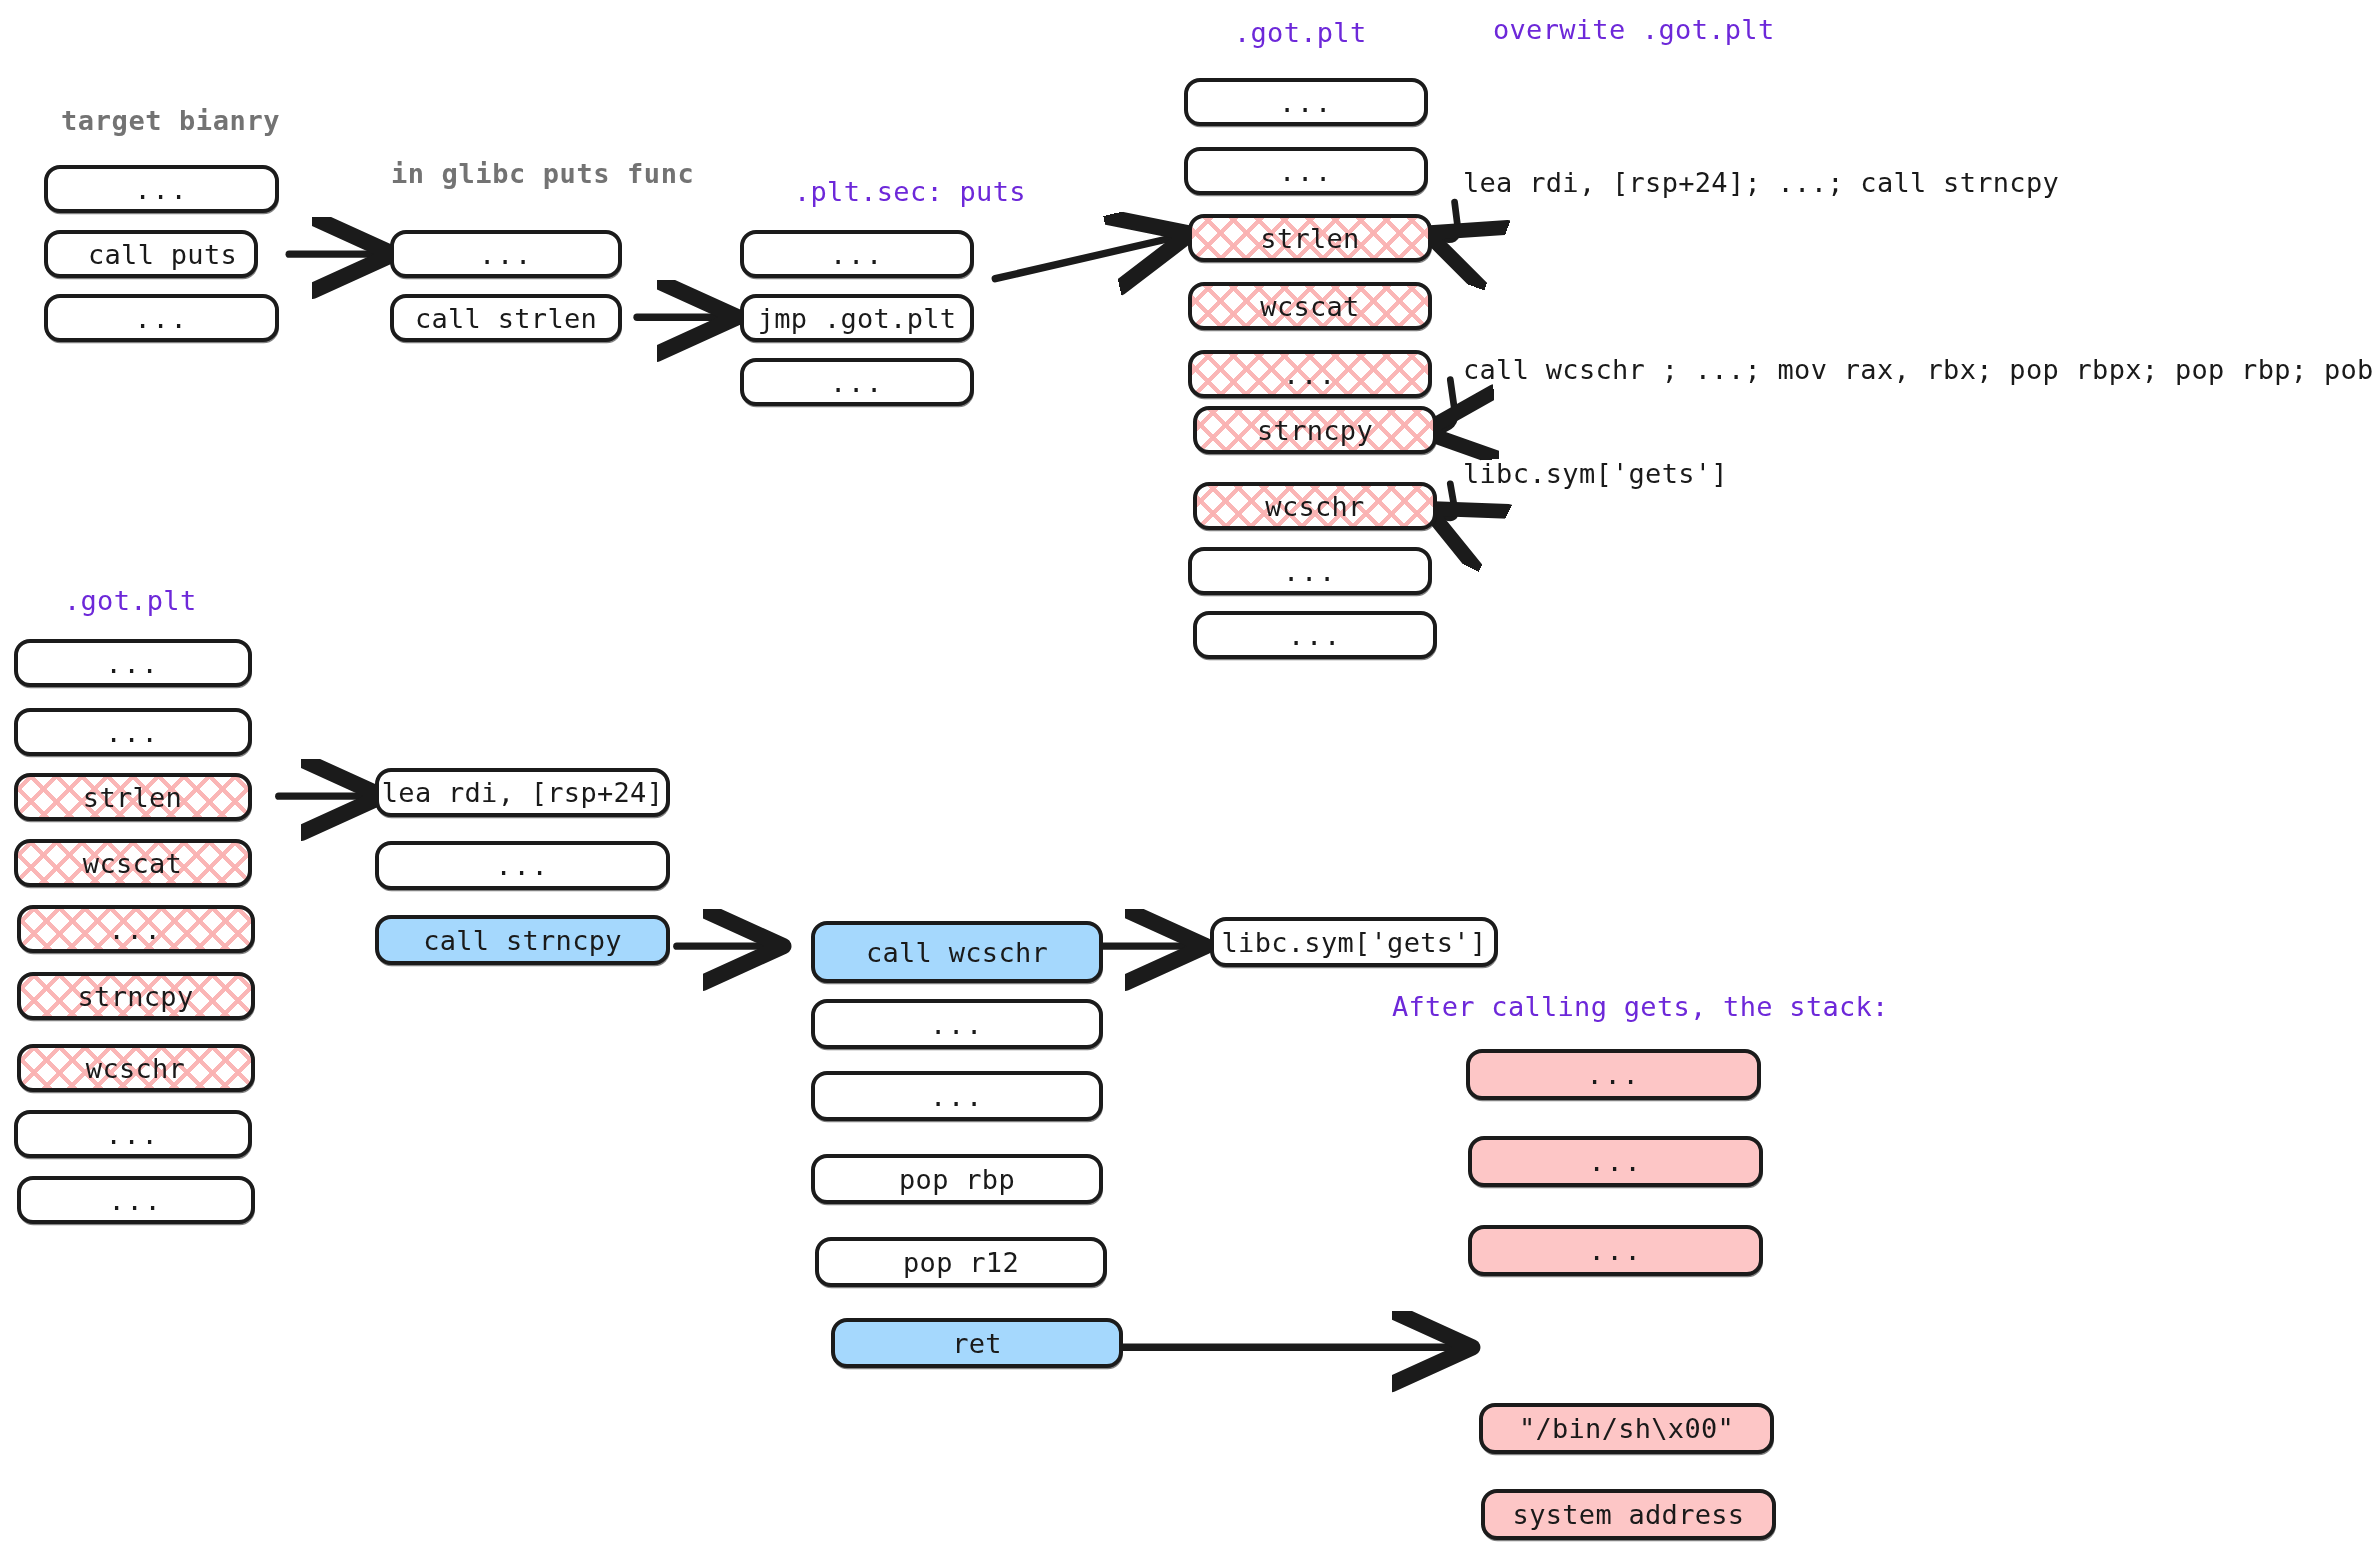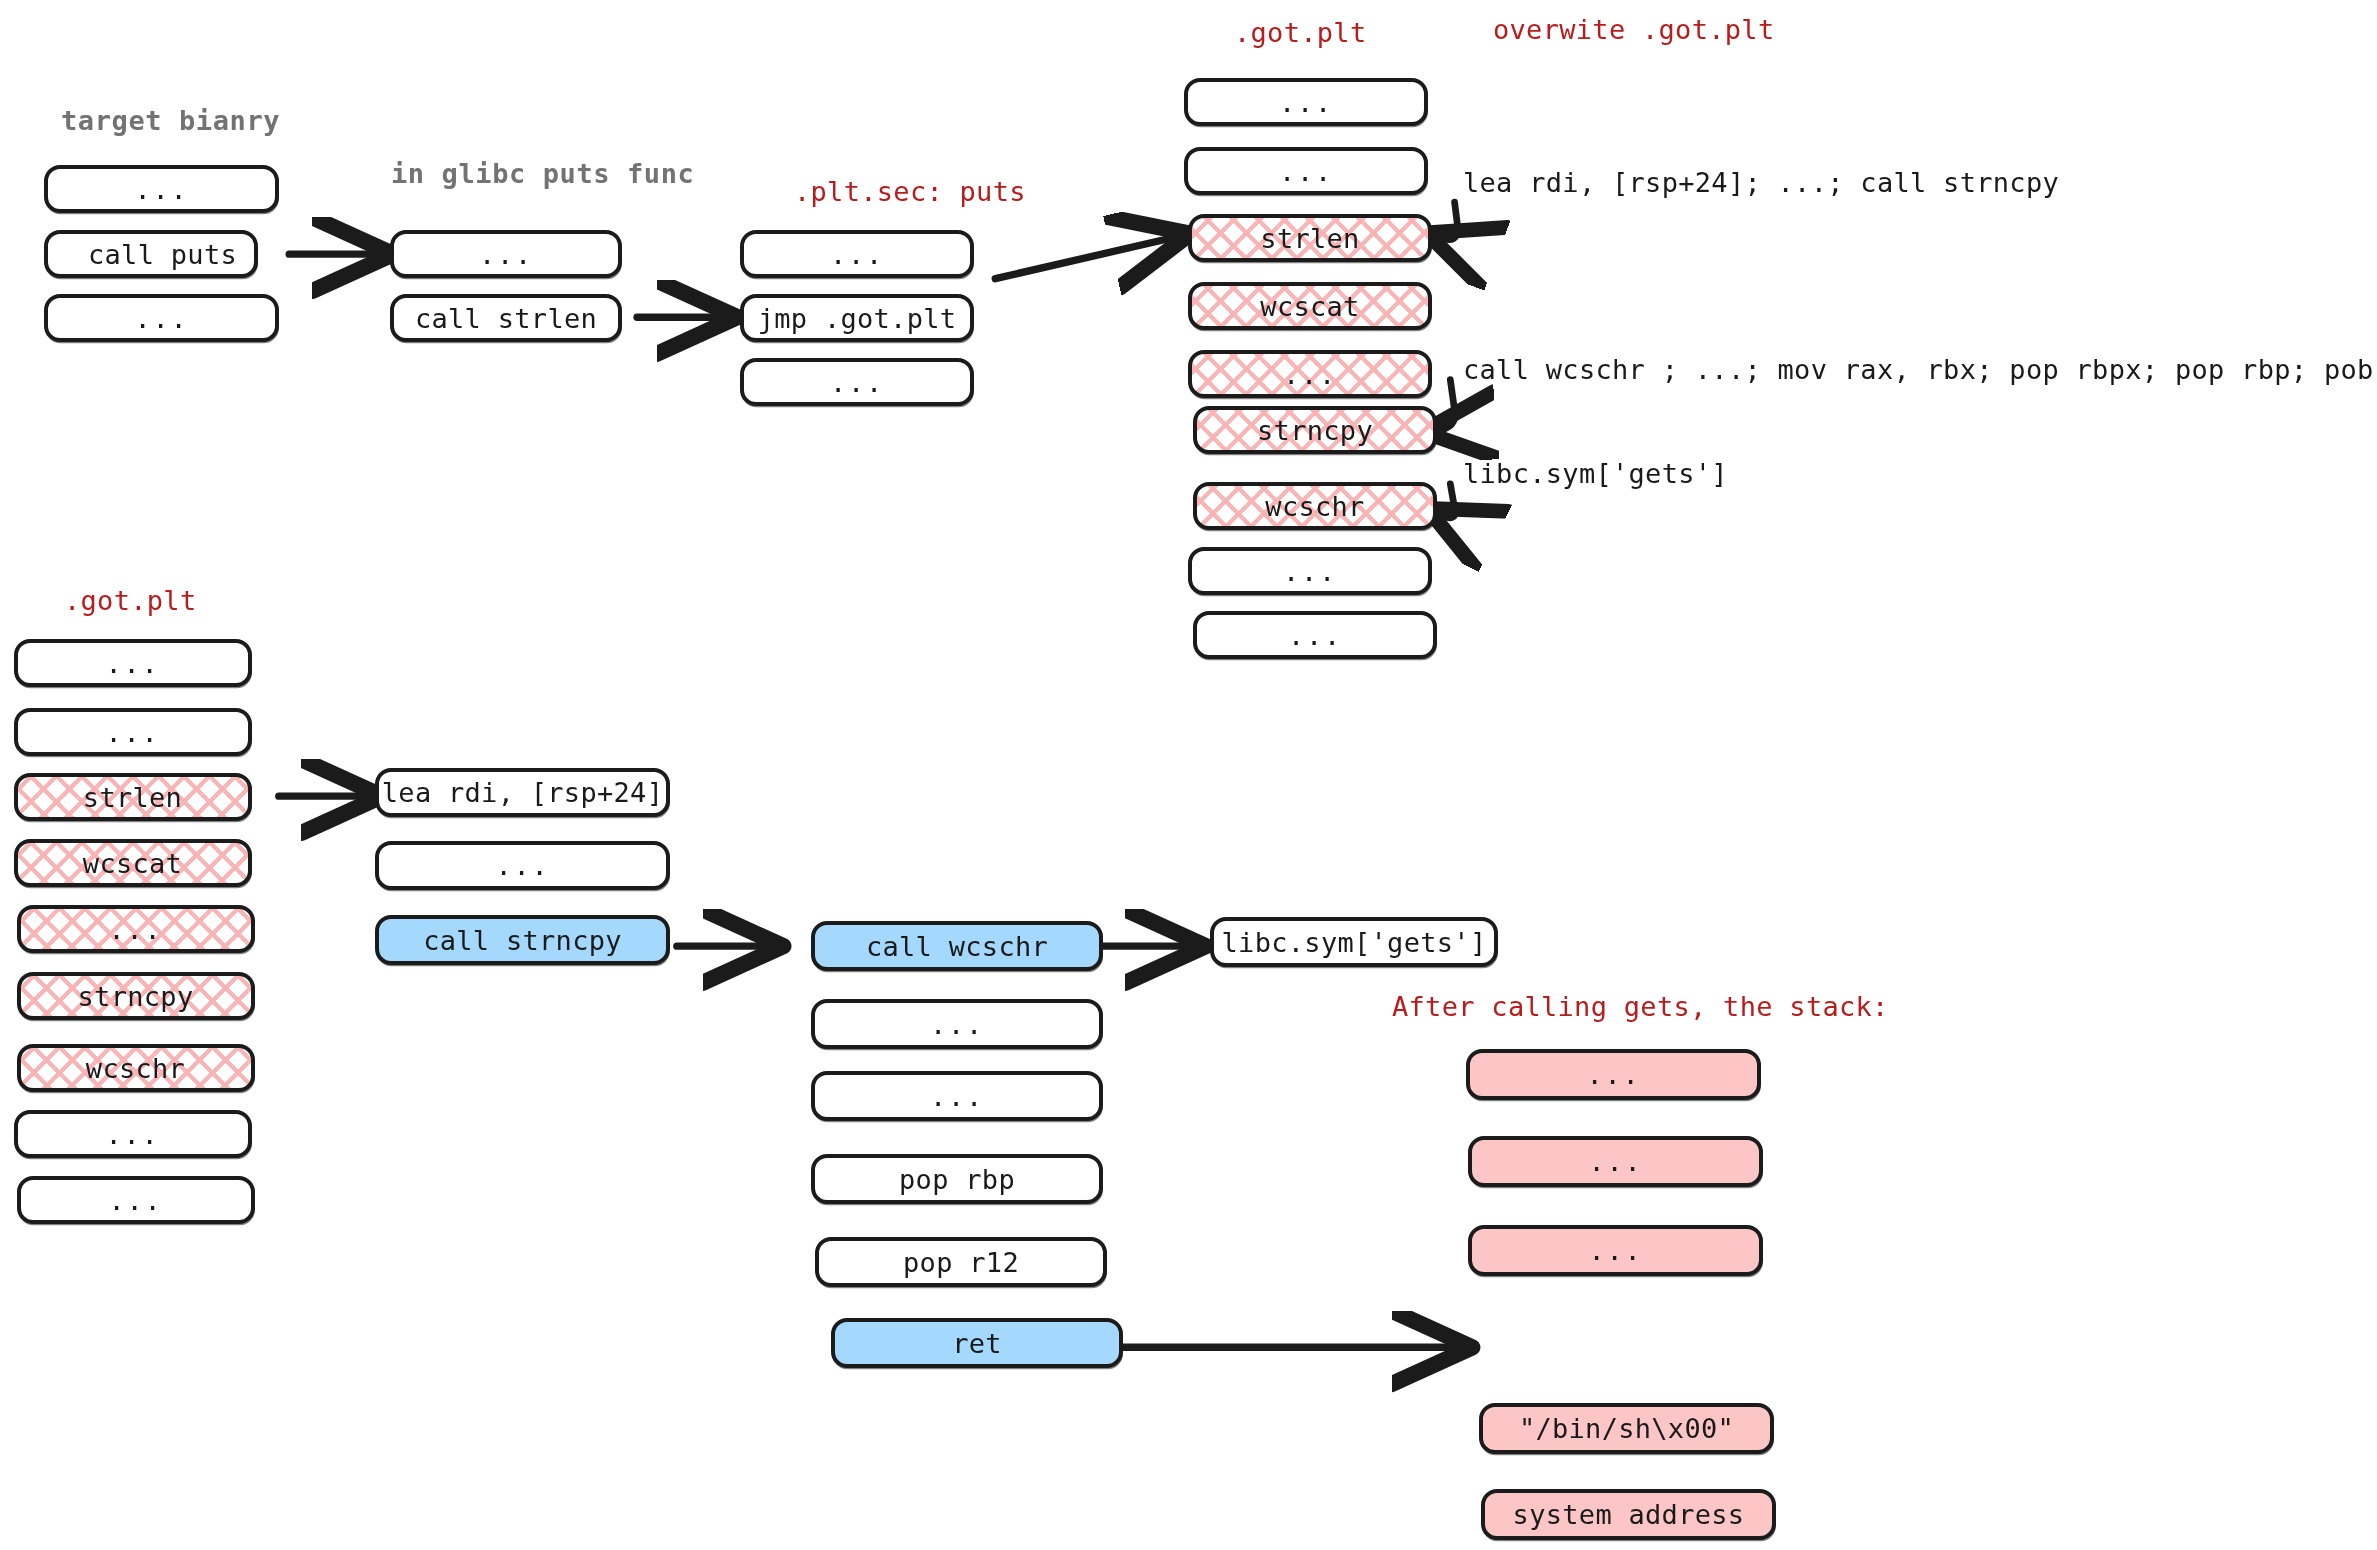--- a/index.html
+++ b/index.html
@@ -45,21 +45,21 @@
   .node.pink { background: #fdc6c6; }
 
   .label {
     position: absolute;
     color: #1a1a1a;
     font-size: 27px;
     white-space: nowrap;
     letter-spacing: 0.3px;
   }
   .label.red { color: #737373; font-weight: 700; letter-spacing: 0.6px; }
-  .label.heading { color: #b91c1c; }
+  .label.heading { color: #6d28d9; }
   .ellipsis { letter-spacing: 1.8px; }
   svg.arrows {
     position: absolute;
     left: 0; top: 0;
     width: 2377px;
     height: 1550px;
     pointer-events: none;
   }
 </style>
 </head>
@@ -195,21 +195,21 @@
   <div class="node" style="left:375px; top:768px; width:295px; height:49px;">
     <span>lea rdi, [rsp+24]</span>
   </div>
   <div class="node" style="left:375px; top:841px; width:295px; height:49px;">
     <span class="ellipsis">...</span>
   </div>
   <div class="node blue" style="left:375px; top:915px; width:295px; height:50px;">
     <span>call strncpy</span>
   </div>
 
-  <div class="node blue" style="left:811px; top:921px; width:292px; height:50px;align-items:center;">
+  <div class="node blue" style="left:811px; top:921px; width:292px; height:62px;align-items:center;">
     <span>call wcschr</span>
   </div>
   <div class="node" style="left:811px; top:999px; width:292px; height:50px;">
     <span class="ellipsis">...</span>
   </div>
   <div class="node" style="left:811px; top:1071px; width:292px; height:50px;">
     <span class="ellipsis">...</span>
   </div>
   <div class="node" style="left:811px; top:1154px; width:292px; height:50px;">
     <span>pop rbp</span>

